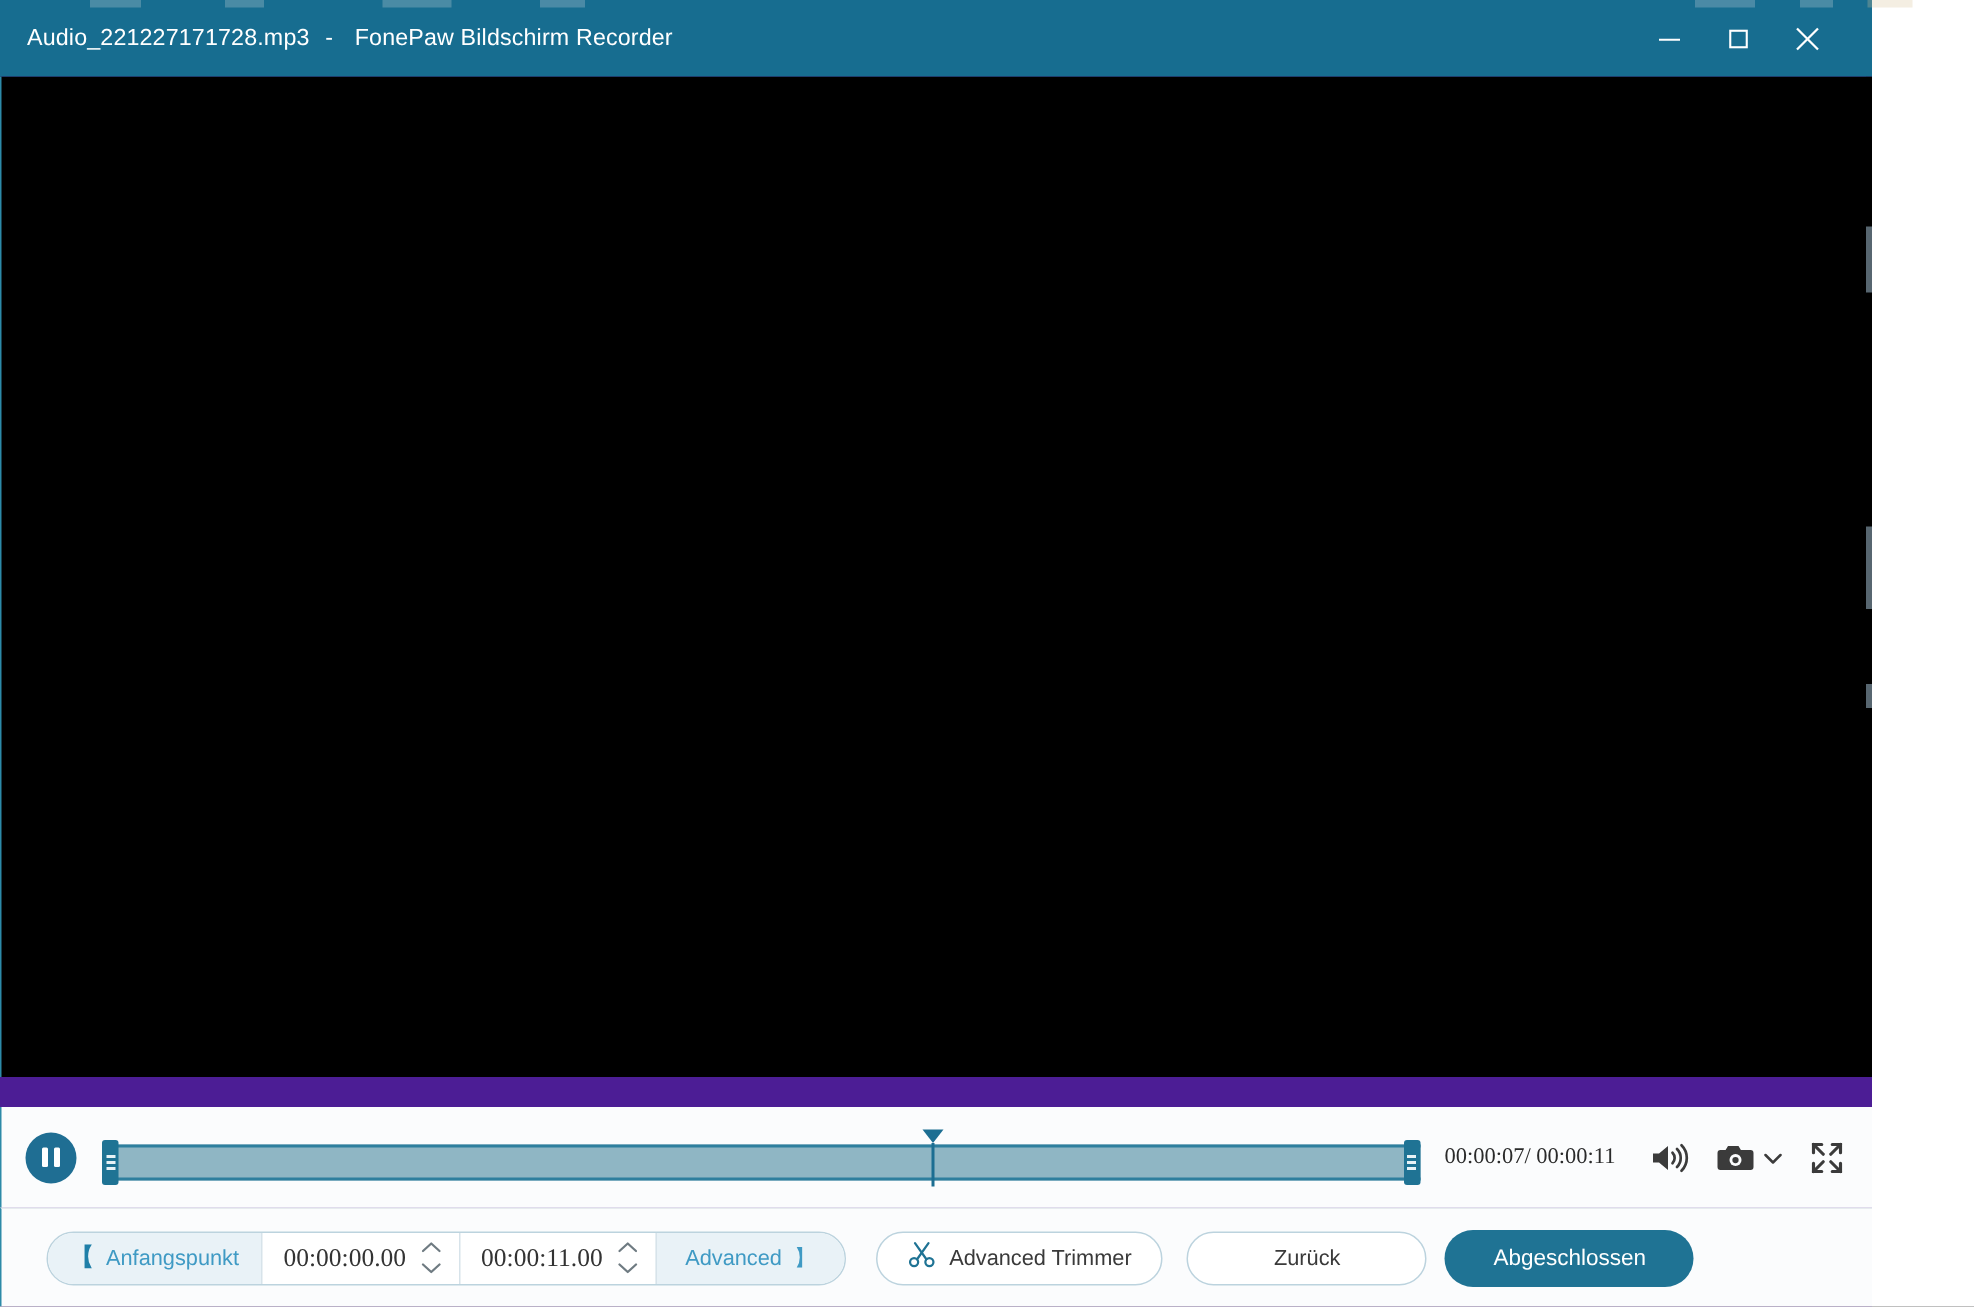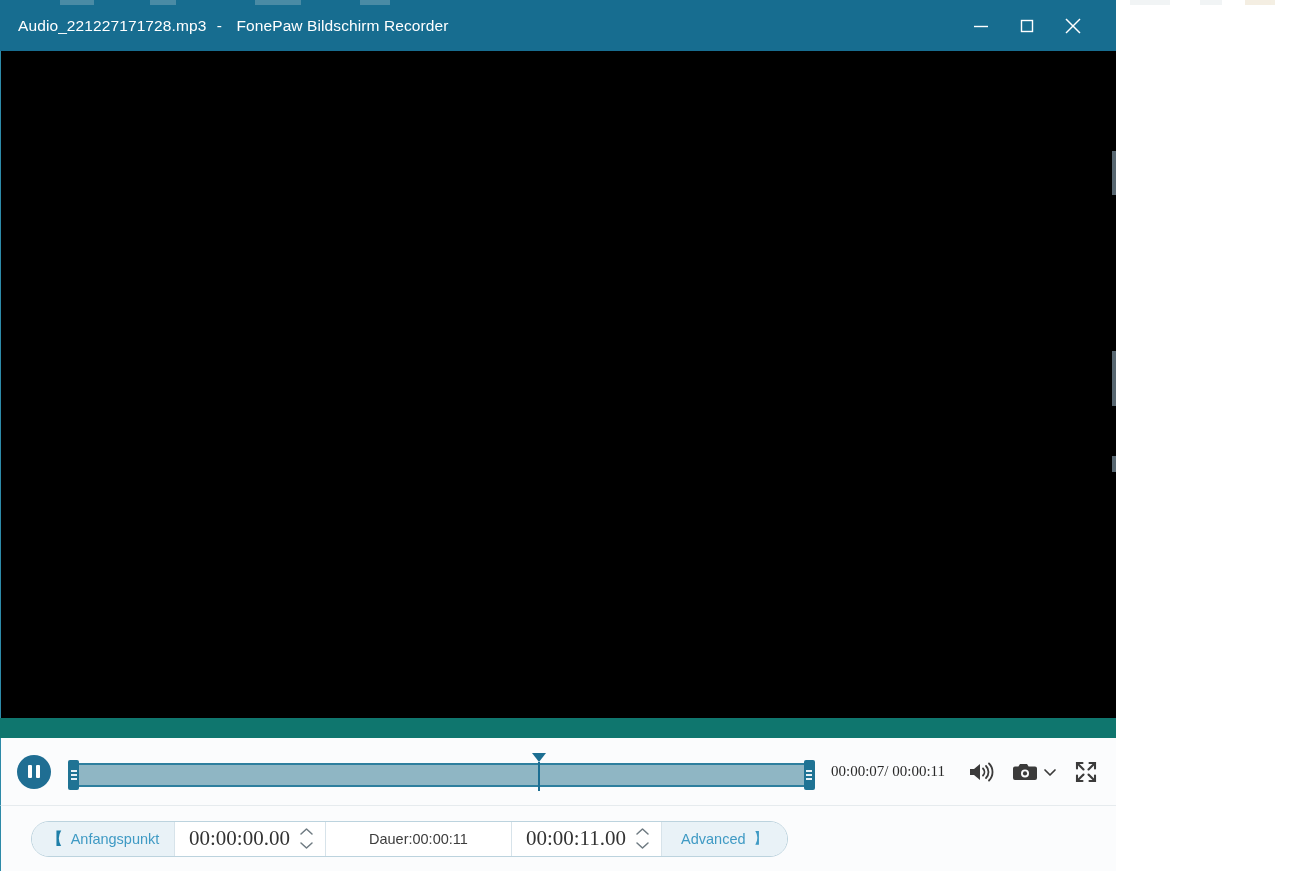--- a/index.html
+++ b/index.html
@@ -7,23 +7,23 @@
   html, body {
     width: 1316px;
     height: 871px;
     overflow: hidden;
     background: #ffffff;
     font-family: "Liberation Sans", sans-serif;
   }
 
   #app {
     position: relative;
-    width: 1116px;
+    width: 1248px;
     height: 871px;
-    background: #0f766e;
+    background: #4c1d95;
     display: flex;
     flex-direction: column;
   }
 
   
   .titlebar {
     height: 51px;
     background: #176d90;
     display: flex;
     align-items: center;
@@ -234,21 +234,21 @@
     min-width: 142px;
   }
   .tg-label .brk {
     font-size: 16px;
     font-weight: bold;
     color: #1f7fa8;
     line-height: 1;
   }
   .tg-time {
     font-family: "Liberation Serif", serif;
-    font-size: 21px;
+    font-size: 17px;
     color: #333;
     padding-right: 6px;
   }
   .spinner {
     display: flex;
     flex-direction: column;
     justify-content: center;
     align-items: center;
     gap: 5px;
     padding: 0 11px 0 3px;
@@ -447,23 +447,20 @@
               <polyline points="2,7 7.5,2 13,7" fill="none" stroke="#6f7b82" stroke-width="1.5" stroke-linecap="round" stroke-linejoin="round"></polyline>
             </svg>
         </span>
         <span>
           <svg width="15" height="9" viewBox="0 0 15 9">
               <polyline points="2,2 7.5,7 13,2" fill="none" stroke="#6f7b82" stroke-width="1.5" stroke-linecap="round" stroke-linejoin="round"></polyline>
             </svg>
         </span>
       </div>
 
-      <div class="tg-cell tg-duration">
-        <span>Dauer:00:00:11</span>
-      </div>
 
       <div class="tg-cell tg-time">
         <span>00:00:11.00</span>
       </div>
 
       <div class="tg-cell spinner">
         <span>
           <svg width="15" height="9" viewBox="0 0 15 9">
               <polyline points="2,7 7.5,2 13,7" fill="none" stroke="#6f7b82" stroke-width="1.5" stroke-linecap="round" stroke-linejoin="round"></polyline>
             </svg>
@@ -474,22 +471,39 @@
             </svg>
         </span>
       </div>
 
       <div class="tg-cell tg-endlabel">
         <span>Advanced</span>
         <span class="brk">】</span>
       </div>
     </div>
 
-
-
+    <div class="pill-btn btn-trimmer">
+      <span>
+        <svg width="19" height="19" viewBox="0 0 19 19" stroke="#1f7394" stroke-width="1.5" fill="none">
+          <circle cx="4.4" cy="14.4" r="2.7"></circle>
+            <circle cx="14.6" cy="14.4" r="2.7"></circle>
+          <line x1="6.4" y1="12.5" x2="14" y2="1.8" stroke-linecap="round"></line>
+          <line x1="12.6" y1="12.5" x2="5" y2="1.8" stroke-linecap="round"></line>
+        </svg>
+      </span>
+      <span>Advanced Trimmer</span>
+    </div>
+
+    <div class="pill-btn btn-back">
+      <span>Zurück</span>
+    </div>
+
+    <div class="btn-done">
+      <span>Abgeschlossen</span>
+    </div>
   </div>
 
   <div class="top-artifacts">
     <span style="left:60px;width:34px;"></span>
     <span style="left:150px;width:26px;"></span>
     <span style="left:255px;width:46px;"></span>
     <span style="left:360px;width:30px;"></span>
     <span style="left:1130px;width:40px;"></span>
     <span style="left:1200px;width:22px;"></span>
     <span style="left:1245px;width:30px;background:#d8c49a;"></span>

